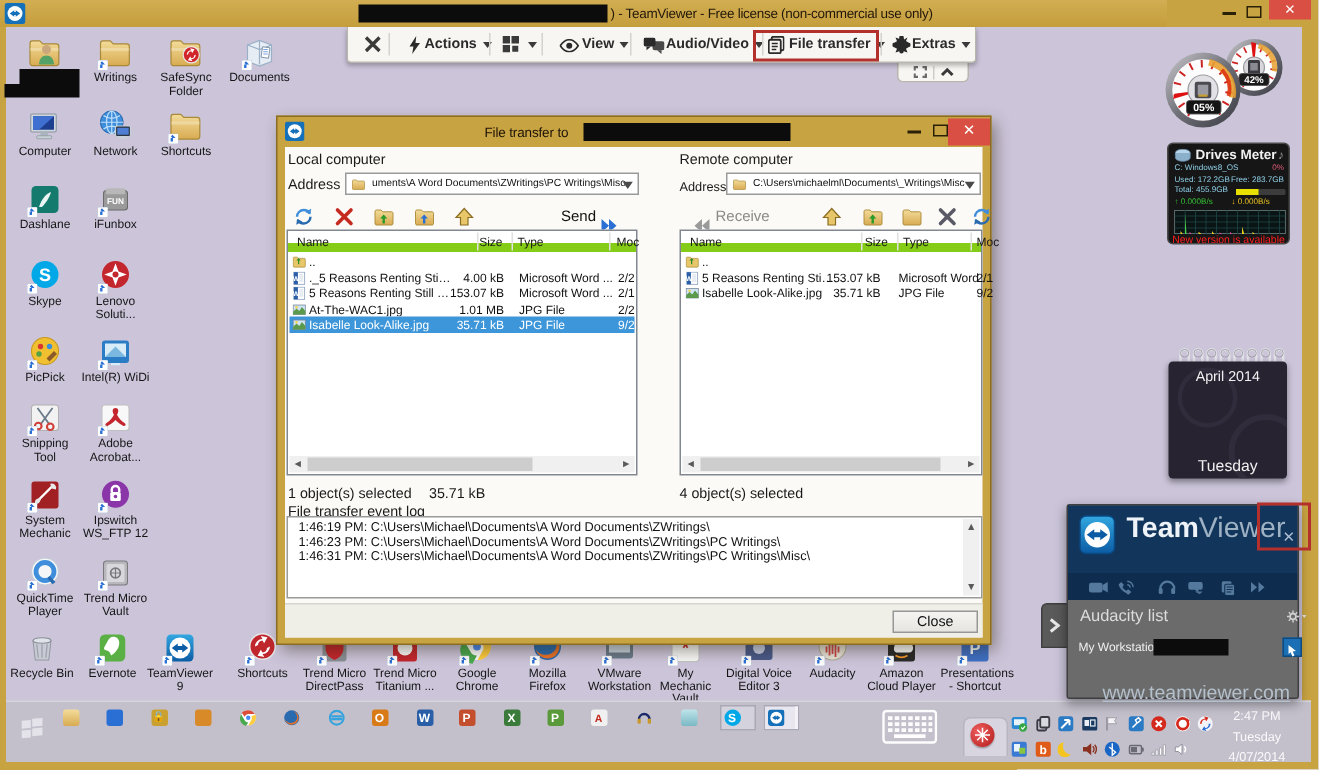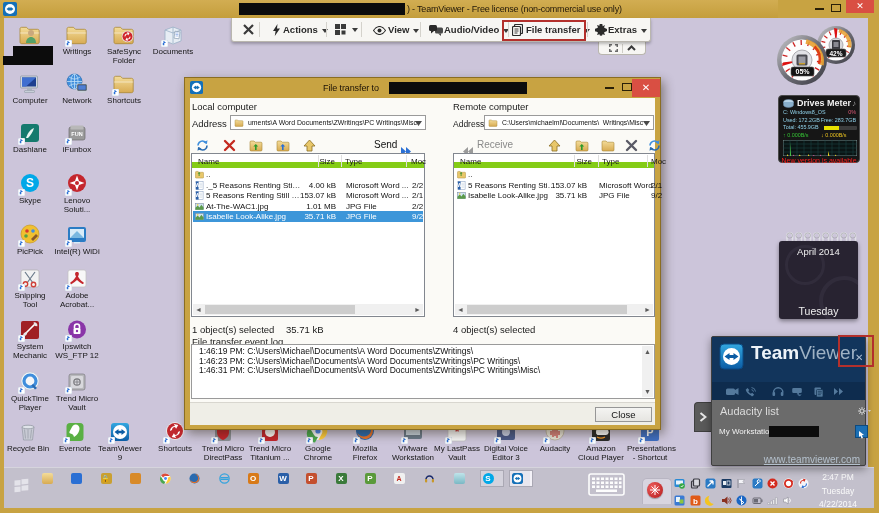--- a/index.html
+++ b/index.html
@@ -457,21 +457,21 @@
   <div class="di" style="left:434px;top:420px;width:46px">
         <div class="ic">
           <svg class="i24" viewBox="0 0 24 24" style="position:absolute;left:0;top:0">
             <rect x="3" y="3" width="18" height="18" rx="2" fill="#f8f8f8" stroke="#c0c0c0" stroke-width=".7"></rect>
             <text x="12" y="16" font-size="12" fill="#c4262d" text-anchor="middle" font-weight="bold">*</text>
           </svg>
           <svg style="position:absolute;left:0px;bottom:0px" width="7" height="7" viewBox="0 0 8 8">
             <use href="#sarrow"></use>
           </svg>
         </div>
-        <div class="lb">My LastPass Vault</div>
+        <div class="lb">My Mechanic Vault</div>
       </div>
   <div class="di" style="left:483px;top:420px;width:46px">
         <div class="ic">
           <svg class="i24" viewBox="0 0 24 24" style="position:absolute;left:0;top:0">
             <rect x="3" y="4" width="18" height="16" rx="2" fill="#4a5a8a"></rect>
             <circle cx="12" cy="12" r="4" fill="#c8d0e8"></circle>
           </svg>
           <svg style="position:absolute;left:0px;bottom:0px" width="7" height="7" viewBox="0 0 8 8">
             <use href="#sarrow"></use>
           </svg>
@@ -957,21 +957,21 @@
   <svg style="position:absolute;left:145px;top:69px" width="14" height="10" viewBox="0 0 14 10">
         <circle cx="5" cy="5" r="2" fill="none" stroke="#d0d0d0" stroke-width="1.2"></circle>
         <path d="M5 1v1.5M5 7.5V9M1 5h1.5M7.5 5H9M2.2 2.2l1 1M6.8 6.8l1 1M7.8 2.2l-1 1M3.2 6.8l-1 1" stroke="#d0d0d0" stroke-width="1"></path>
         <path d="M11 4h3l-1.5 2z" fill="#d0d0d0"></path>
       </svg>
   <div style="position:absolute;left:7px;top:90px;font-size:8px;color:#f0f0f0">My Workstation</div>
   <div class="blackbox" style="left:57px;top:89px;width:50px;height:11px"></div>
   <div style="position:absolute;left:143px;top:88px;width:13px;height:13px;background:#1b6fb4;border:1px solid #0e4a7e"><svg width="9" height="9" viewBox="0 0 9 9" style="margin:1px">
           <path d="M2 1l5 4-2.2.3L6 8l-1.4.6-1.2-2.8L2 7z" fill="#fff"></path>
         </svg></div>
-  <div style="position:absolute;right:5px;top:117px;font-size:10px;color:#b4c0cc;text-decoration:underline">www.teamviewer.com</div>
+  <div style="position:absolute;right:5px;top:117px;font-size:13px;color:#b4c0cc;text-decoration:underline">www.teamviewer.com</div>
 </div>
   <div class="redbox" style="left:838px;top:335px;width:36px;height:32px"></div>
 
   <div id="taskbar">
       <svg style="position:absolute;left:10px;top:10px" width="15" height="15" viewBox="0 0 15 15">
         <g fill="#e4e3ea">
           <rect x="0.5" y="2.6" width="6" height="5.2" transform="skewY(-5)"></rect>
           <rect x="7.5" y="1.9" width="6.8" height="5.2" transform="skewY(-5)"></rect>
           <rect x="0.5" y="9" width="6" height="5.2" transform="skewY(-5)"></rect>
           <rect x="7.5" y="8.3" width="6.8" height="5.2" transform="skewY(-5)"></rect>
@@ -1117,15 +1117,15 @@
         </svg></div>
       <div style="position:absolute;left:763px;top:24px;width:11px;height:11px"><svg width="11" height="11" viewBox="0 0 11 11">
           <path d="M1 9.5h1.5v-2H1zM3.5 9.5H5v-3.5H3.5zM6 9.5h1.5v-5H6zM8.5 9.5H10v-7H8.5z" fill="#fdfdfd" stroke="#8a8a94" stroke-width=".4"></path>
         </svg></div>
       <div style="position:absolute;left:778px;top:24px;width:11px;height:11px"><svg width="11" height="11" viewBox="0 0 11 11">
           <path d="M1.5 4h2L6 2v7L3.5 7h-2z" fill="#fdfdfd" stroke="#8a8a94" stroke-width=".6"></path>
           <path d="M7.5 3.5a3 3 0 010 4" stroke="#fdfdfd" stroke-width="1" fill="none"></path>
         </svg></div>
       <div class="clock" style="left:804px;top:4px">2:47 PM</div>
       <div class="clock" style="left:804px;top:18px">Tuesday</div>
-      <div class="clock" style="left:804px;top:31px">4/22/2014</div>
+      <div class="clock" style="left:804px;top:31px">4/07/2014</div>
     </div>
 </div>
 
 </body></html>

